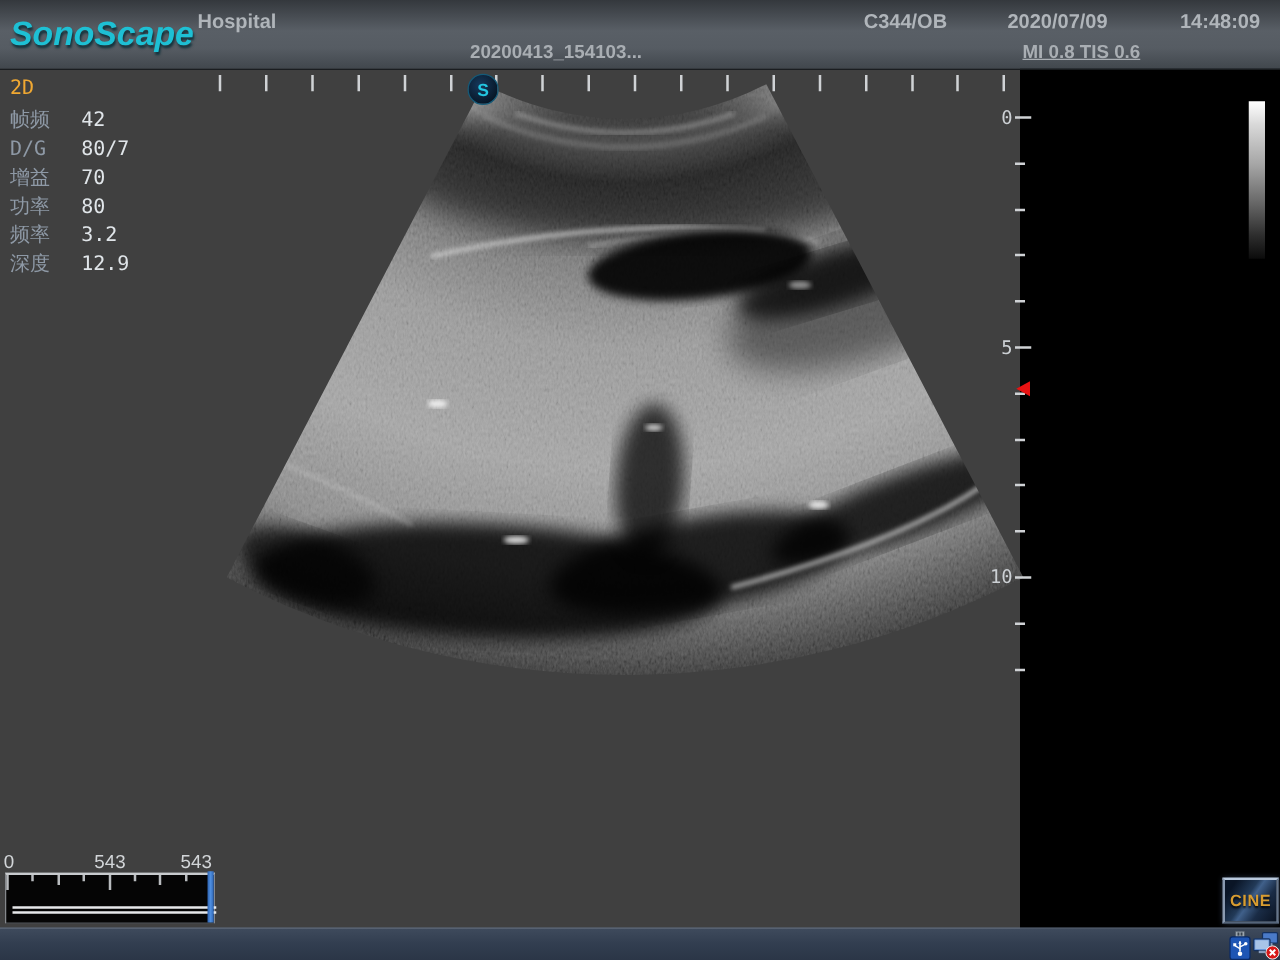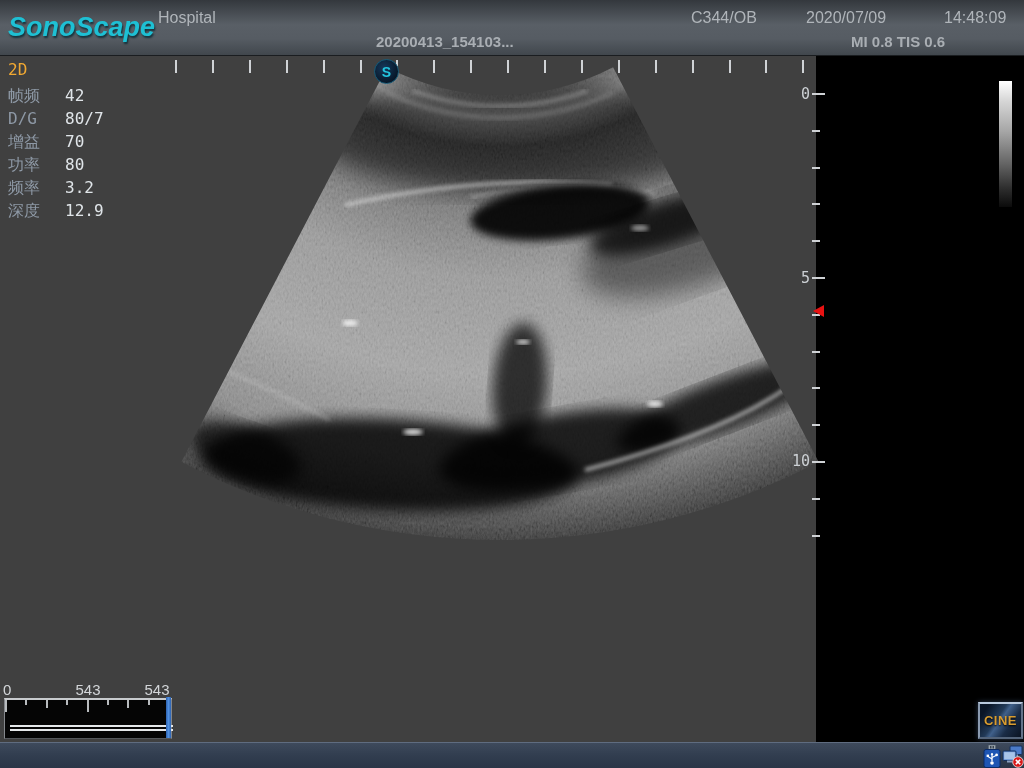--- a/index.html
+++ b/index.html
@@ -5,21 +5,21 @@
   html,body{margin:0;padding:0;background:#000;width:1024px;height:768px;overflow:hidden;
     font-family:"Liberation Sans",sans-serif;}
   #stage{position:relative;width:816px;height:768px;background:#404040;}
 
   
   .topbar{position:absolute;left:0;top:0;width:1024px;height:55px;
     background:linear-gradient(180deg,#34383d 0%,#595f66 45%,#565c63 70%,#41474d 100%);
     border-bottom:1px solid #1a1d20;}
   .logo{position:absolute;left:8px;top:12px;font-size:27px;font-weight:bold;font-style:italic;
     color:#1ec0d4;letter-spacing:0px;text-shadow:1px 2px 2px rgba(0,40,50,.8);}
-  .tb-text{position:absolute;color:#b0b5ba;font-weight:normal;font-size:16px;}
+  .tb-text{position:absolute;color:#b0b5ba;font-weight:bold;font-size:16px;}
   .tb-sub{position:absolute;color:#a9aeb3;font-weight:bold;font-size:15px;}
 
   
   .params{position:absolute;left:8px;top:60px;font-family:"DejaVu Sans Mono",monospace;}
   .mode{font-size:16px;color:#f0a832;margin-bottom:5px;}
   .prow{display:flex;font-size:16px;line-height:23px;}
   .plabel{width:57px;color:#8e99a6;}
   .pvalue{color:#e0e5e9;}
 
   
@@ -135,21 +135,21 @@
     </g>
   </svg>
 
   <div class="topbar">
     <div class="logo">SonoScape</div>
     <div class="tb-text" style="left:158px;top:9px;">Hospital</div>
     <div class="tb-sub" style="left:376px;top:33px;">20200413_154103...</div>
     <div class="tb-text" style="left:691px;top:9px;">C344/OB</div>
     <div class="tb-text" style="left:806px;top:9px;">2020/07/09</div>
     <div class="tb-text" style="left:944px;top:9px;">14:48:09</div>
-    <div class="tb-sub" style="left:851px;top:33px;">MI 0.8 TIS 0.6</div>
+    <div class="tb-sub" style="left:818px;top:33px;text-decoration:underline;">MI 0.8 TIS 0.6</div>
   </div>
 
   <div class="params">
     <div class="mode">2D</div>
     <div class="prow">
       <span class="plabel">帧频</span>
       <span class="pvalue">42</span>
       </div>
     <div class="prow">
       <span class="plabel">D/G</span>

